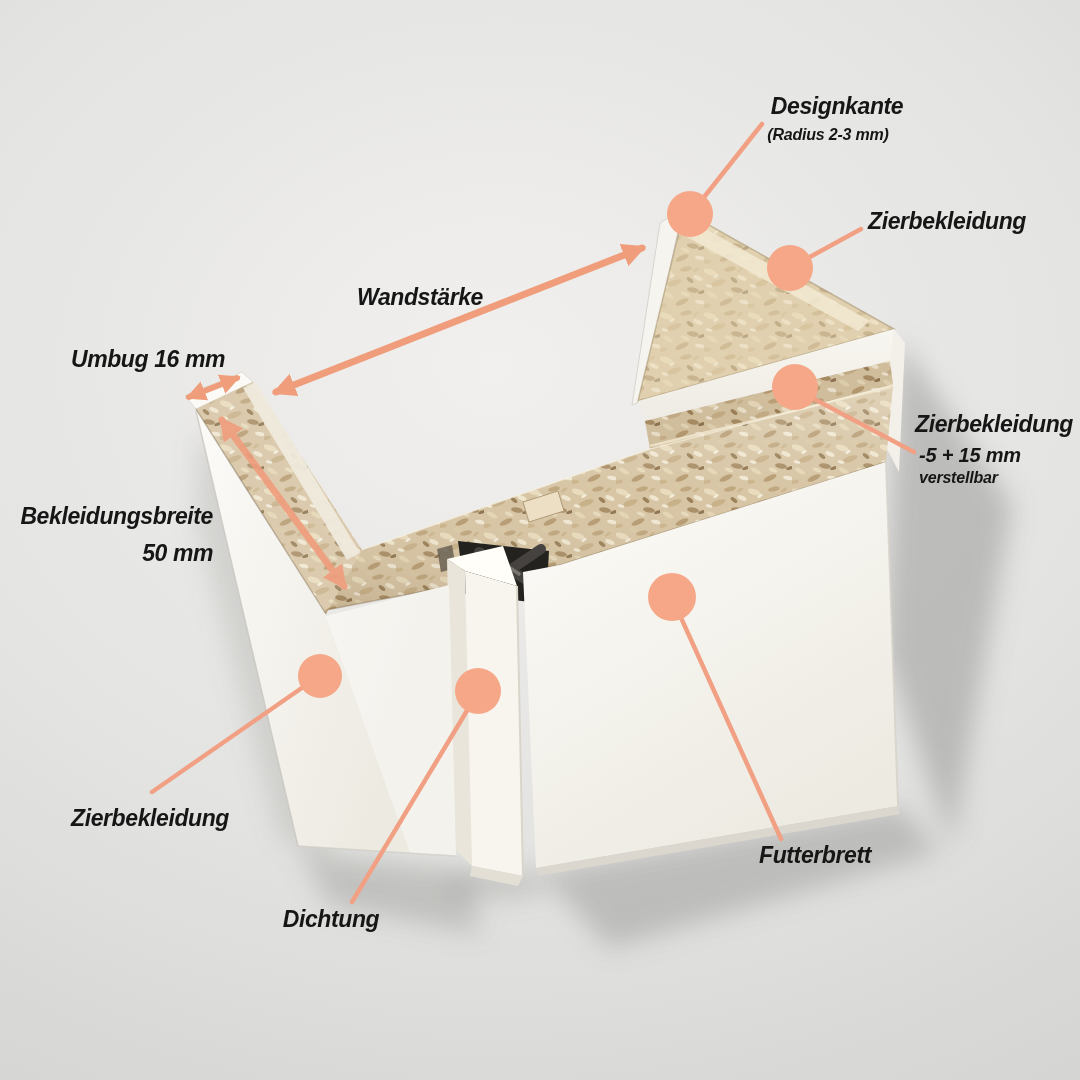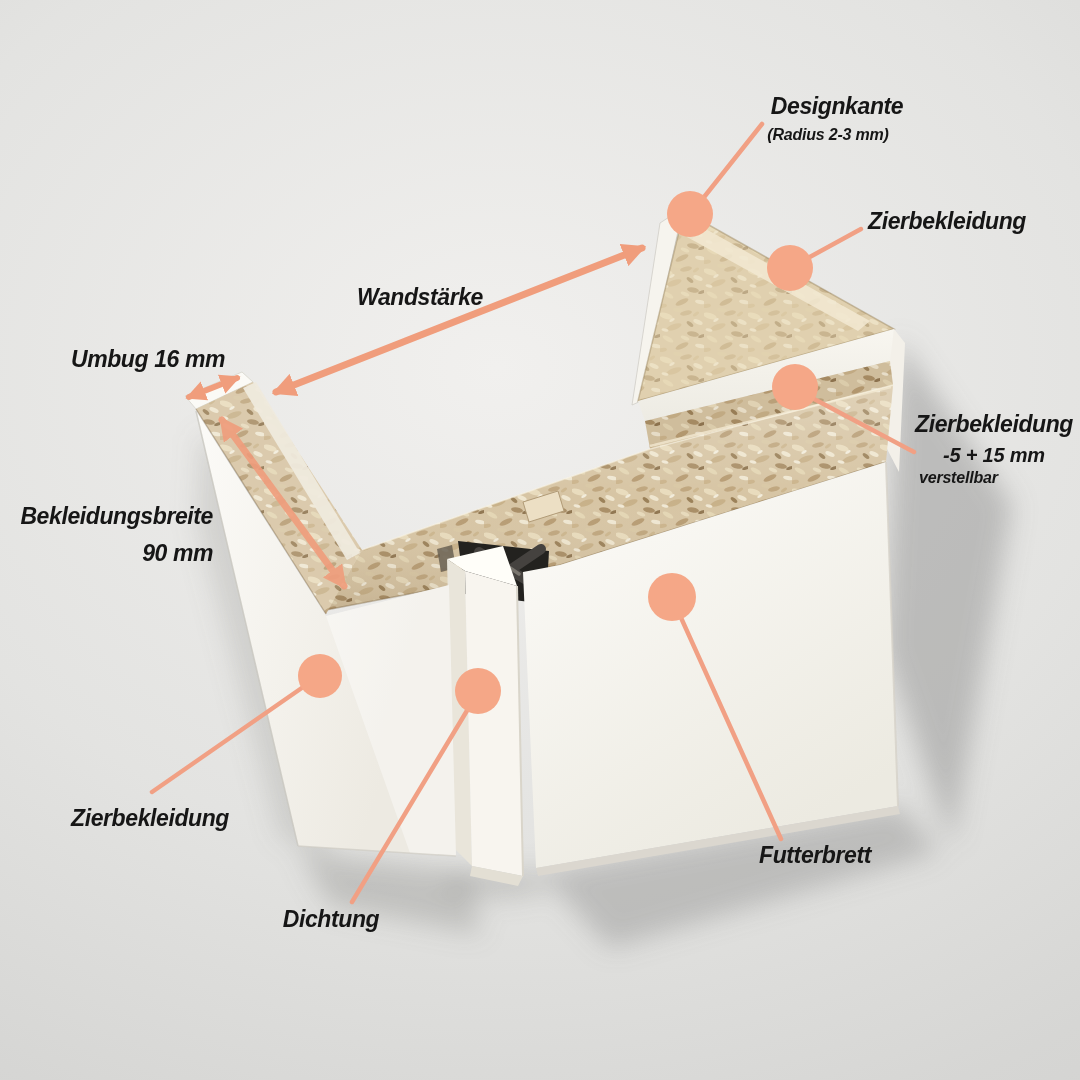--- a/index.html
+++ b/index.html
@@ -10,21 +10,21 @@
     font-style:italic;
   }
   #scene{position:absolute;left:0;top:0;width:100%;height:100%;}
   .lbl{
     position:absolute;font-weight:700;font-size:23px;line-height:1.12;
     letter-spacing:-0.4px;color:#161616;white-space:nowrap;
   }
   .c{transform:translateX(-50%);}
   .r{text-align:center;}
   .sub{font-size:16px;font-weight:600;letter-spacing:-0.2px;}
-  .sub20{font-size:20px;font-weight:600;letter-spacing:-0.2px;margin-left:24px;}
+  .sub20{font-size:20px;font-weight:600;letter-spacing:-0.2px;}
 </style>
 </head>
 <body>
 
 <div id="stage">
 
 <svg id="scene" viewBox="0 0 1080 1080" aria-hidden="true">
   <defs>
     <pattern id="chip" width="44" height="44" patternUnits="userSpaceOnUse">
       <rect width="44" height="44" fill="#d7c5a4"></rect>
@@ -161,20 +161,20 @@
     <circle cx="672" cy="597" r="24" fill="#f5a787"></circle>
   </g>
 </svg>
 
   <div class="lbl c" style="left:837px;top:94px">Designkante</div>
   <div class="lbl c sub" style="left:828px;top:126px">(Radius 2-3 mm)</div>
   <div class="lbl c" style="left:947px;top:209px">Zierbekleidung</div>
   <div class="lbl c" style="left:420px;top:285px">Wandstärke</div>
   <div class="lbl c" style="left:148px;top:347px">Umbug 16 mm</div>
   <div class="lbl r" style="right:867px;top:504px">Bekleidungsbreite</div>
-  <div class="lbl r" style="right:867px;top:541px">90 mm</div>
+  <div class="lbl r" style="right:867px;top:541px">50 mm</div>
   <div class="lbl" style="left:915px;top:412px">Zierbekleidung</div>
   <div class="lbl sub20" style="left:919px;top:444px">-5 + 15 mm</div>
   <div class="lbl sub" style="left:919px;top:469px">verstellbar</div>
   <div class="lbl c" style="left:150px;top:806px">Zierbekleidung</div>
   <div class="lbl c" style="left:331px;top:907px">Dichtung</div>
   <div class="lbl c" style="left:815px;top:843px">Futterbrett</div>
 </div>
 
 </body></html>

